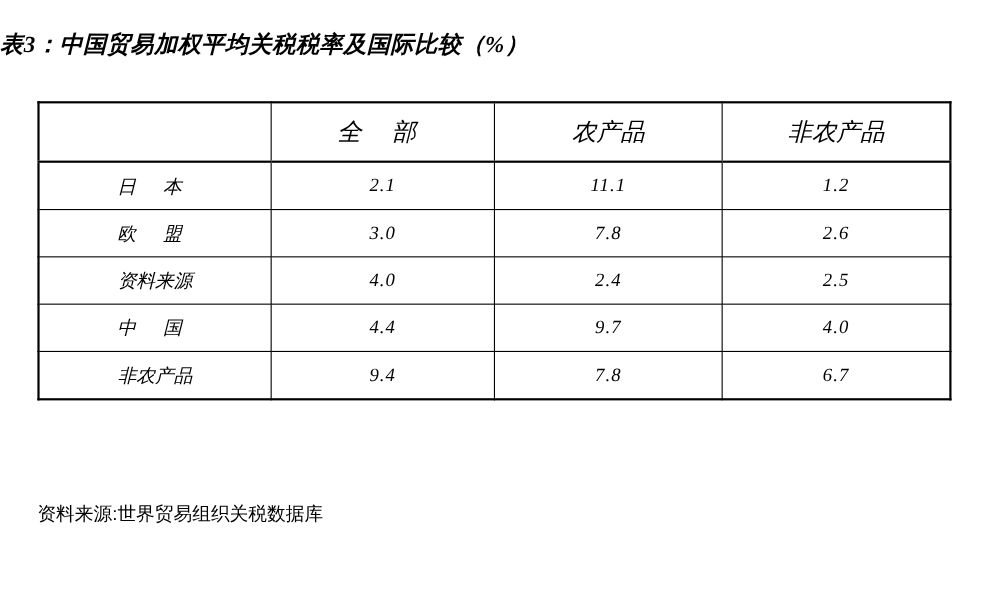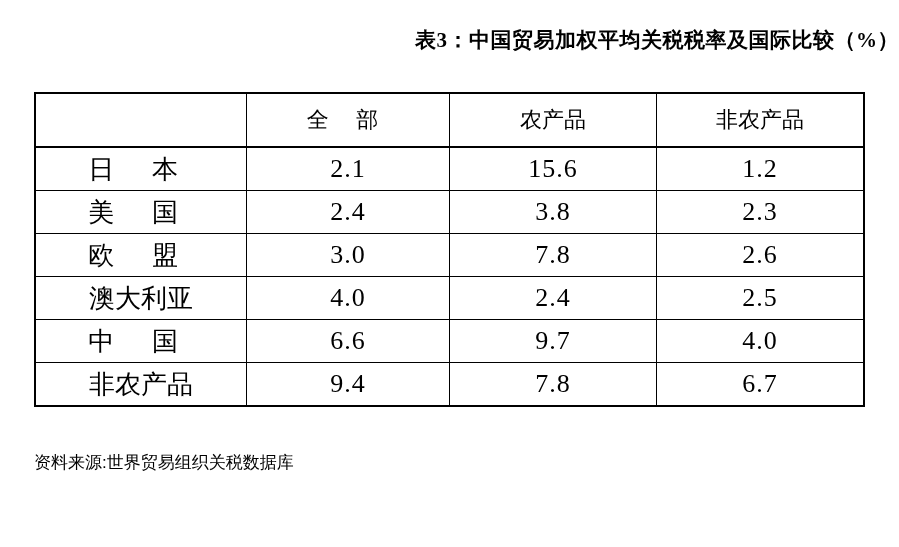--- a/index.html
+++ b/index.html
@@ -14,42 +14,44 @@
     color: #000000;
     overflow: hidden;
   }
   .page {
     position: relative;
     width: 899px;
     height: 547px;
     box-sizing: border-box;
   }
   .title {
-    text-align: right;
+    text-align: left;
     font-size: 21px;
     font-weight: bold;
     letter-spacing: 0.5px;
     padding-top: 26px;
     padding-bottom: 22px;
+    font-style: italic;
   }
   .table-wrap {
     padding: 16px 34px;
+    font-style: italic;
   }
   table.data-table {
     width: 100%;
     border-collapse: collapse;
     table-layout: fixed;
     border: 2px solid #000;
   }
   table.data-table th,
   table.data-table td {
     border: 1px solid #000;
     text-align: center;
     vertical-align: middle;
-    font-size: 26px;
+    font-size: 17px;
     font-weight: normal;
     height: 42px;
     padding: 0;
   }
   table.data-table thead th {
     height: 52px;
     font-size: 22px;
     border-bottom: 2px solid #000;
   }
   table.data-table col.c0 { width: 25.5%; }
@@ -60,20 +62,21 @@
     font-size: 21px;
   }
   .num {
     font-size: 21px;
     letter-spacing: 1px;
   }
   .source {
     padding: 28px 0 0 34px;
     font-size: 17px;
     font-family: "Liberation Sans", "DejaVu Sans", sans-serif;
+    margin-top: 48px;
   }
   .sp3 { letter-spacing: 0.6em; }
   .hdr-all { letter-spacing: 0.5em; padding-left: 0.5em; }
 </style>
 </head>
 <body>
 
 <div class="page">
 
   <div class="title">表3：中国贸易加权平均关税税率及国际比较（%）</div>
@@ -91,44 +94,38 @@
           <th></th>
           <th class="hdr-all">全  部</th>
           <th>农产品</th>
           <th>非农产品</th>
         </tr>
       </thead>
       <tbody>
         <tr>
           <td class="row-label sp3">日  本</td>
           <td class="num">2.1</td>
-          <td class="num">15.6</td>
+          <td class="num">11.1</td>
           <td class="num">1.2</td>
-        </tr>
-        <tr>
-          <td class="row-label sp3">美  国</td>
-          <td class="num">2.4</td>
-          <td class="num">3.8</td>
-          <td class="num">2.3</td>
         </tr>
         <tr>
           <td class="row-label sp3">欧  盟</td>
           <td class="num">3.0</td>
           <td class="num">7.8</td>
           <td class="num">2.6</td>
         </tr>
         <tr>
-          <td class="row-label">澳大利亚</td>
+          <td class="row-label">资料来源</td>
           <td class="num">4.0</td>
           <td class="num">2.4</td>
           <td class="num">2.5</td>
         </tr>
         <tr>
           <td class="row-label sp3">中  国</td>
-          <td class="num">6.6</td>
+          <td class="num">4.4</td>
           <td class="num">9.7</td>
           <td class="num">4.0</td>
         </tr>
         <tr>
           <td class="row-label">非农产品</td>
           <td class="num">9.4</td>
           <td class="num">7.8</td>
           <td class="num">6.7</td>
         </tr>
       </tbody>

